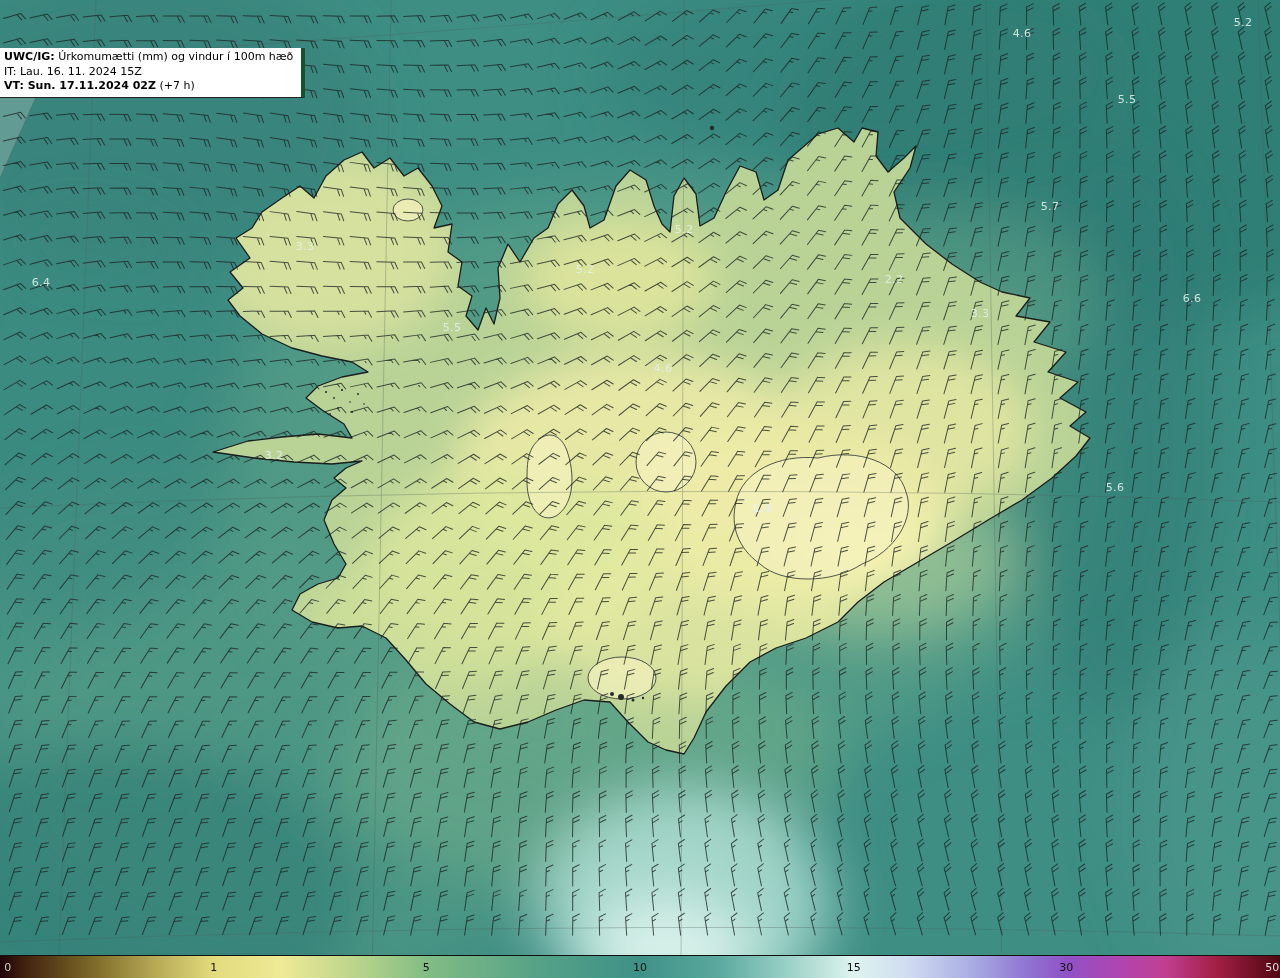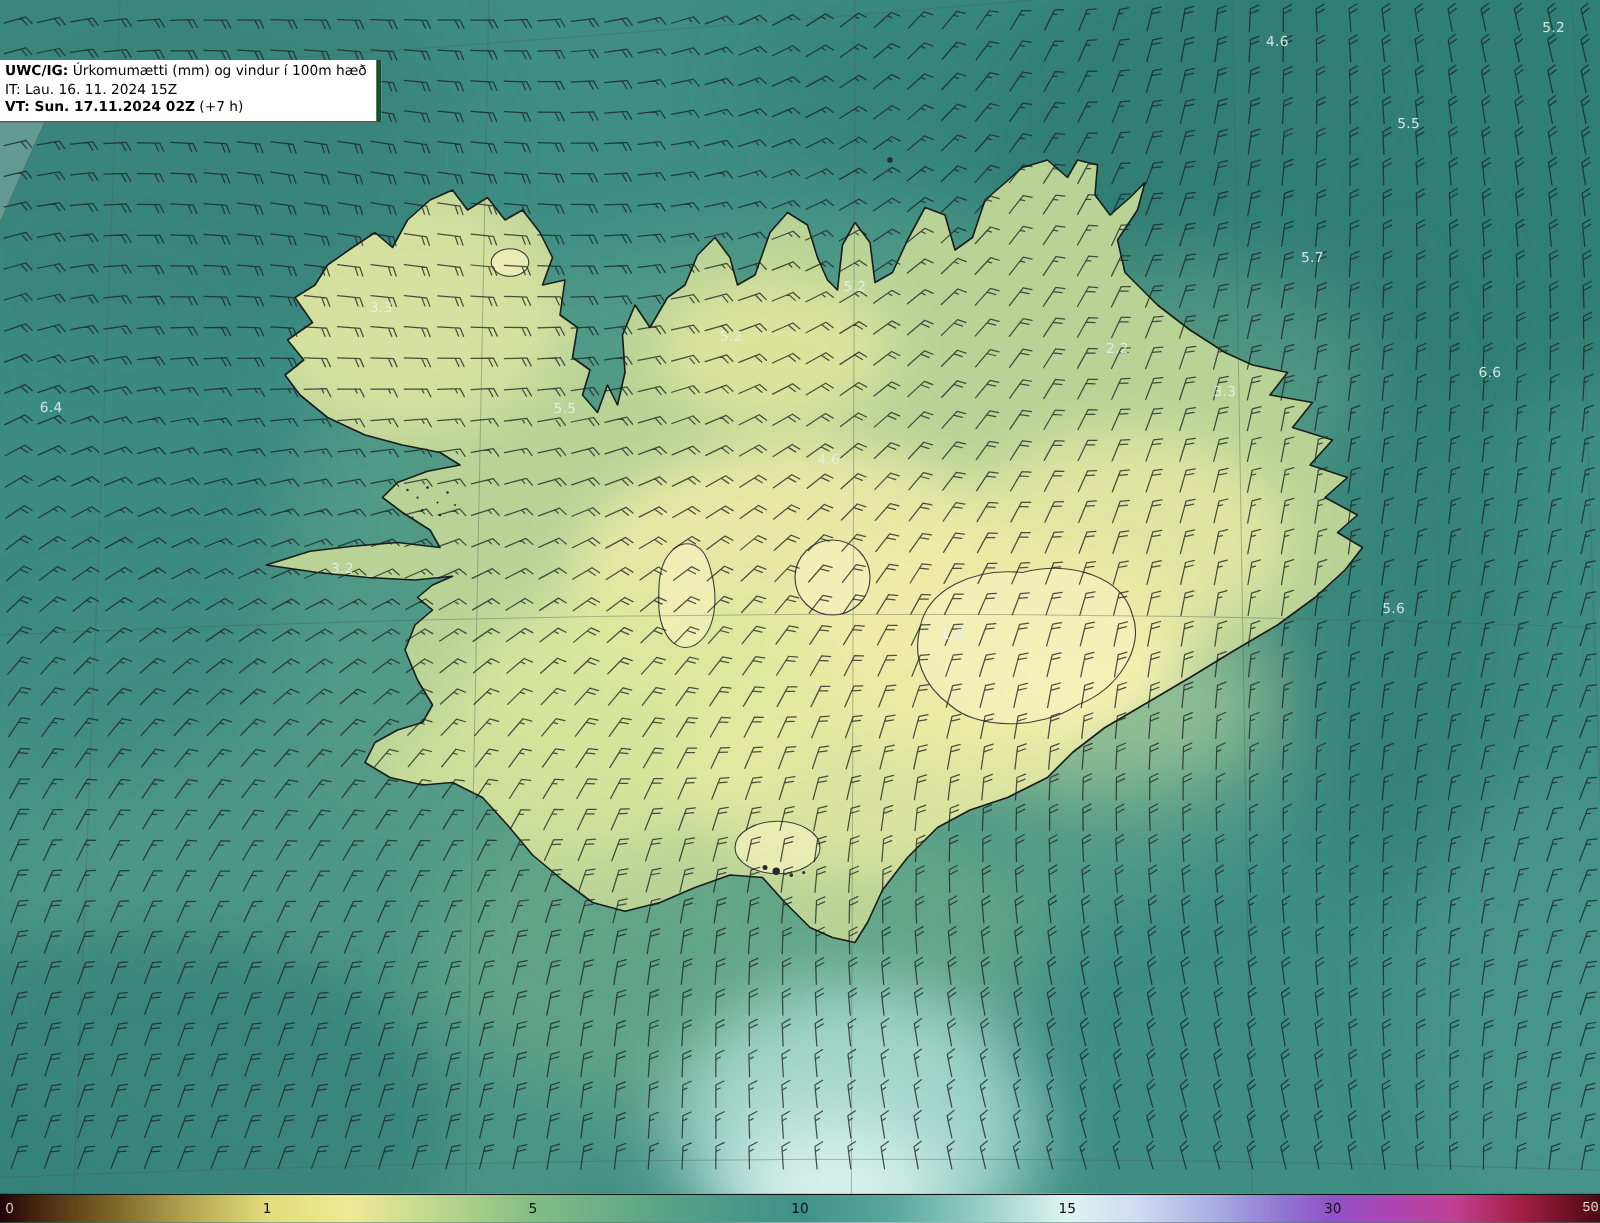--- a/index.html
+++ b/index.html
@@ -1955,21 +1955,21 @@
   <div id="contour-labels">
       <div class="contour-label" style="left: 1243px; top: 22px;">5.2</div>
       <div class="contour-label" style="left: 1022px; top: 33px;">4.6</div>
       <div class="contour-label" style="left: 55px; top: 57px;">5.2</div>
       <div class="contour-label" style="left: 1127px; top: 99px;">5.5</div>
       <div class="contour-label" style="left: 1050px; top: 206px;">5.7</div>
       <div class="contour-label" style="left: 684px; top: 229px;">5.2</div>
       <div class="contour-label" style="left: 305px; top: 246px;">3.3</div>
       <div class="contour-label" style="left: 585px; top: 269px;">5.2</div>
       <div class="contour-label" style="left: 894px; top: 279px;">2.2</div>
-      <div class="contour-label" style="left: 41px; top: 282px; margin-top: 44px;">6.4</div>
+      <div class="contour-label" style="left: 41px; top: 282px;">6.4</div>
       <div class="contour-label" style="left: 1192px; top: 298px;">6.6</div>
       <div class="contour-label" style="left: 980px; top: 313px;">3.3</div>
       <div class="contour-label" style="left: 452px; top: 327px;">5.5</div>
       <div class="contour-label" style="left: 663px; top: 368px;">4.6</div>
       <div class="contour-label" style="left: 237px; top: 455px; margin-left: 37px;">3.2</div>
       <div class="contour-label" style="left: 1115px; top: 487px;">5.6</div>
       <div class="contour-label" style="left: 762px; top: 508px; font-weight: bold;">1.0</div>
     </div>
 
   <div class="titlebox">
@@ -1978,15 +1978,15 @@
     <div><b><span>VT:</span> <span>Sun. 17.11.2024 02Z</span></b> <span>(+7 h)</span></div>
   </div>
 
   <div id="colorbar" style="background: linear-gradient(to right, rgb(32, 3, 9) 0%, rgb(65, 35, 15) 2%, rgb(122, 102, 38) 7%, rgb(181, 168, 85) 12%, rgb(227, 220, 124) 16.7%, rgb(238, 234, 150) 22%, rgb(184, 212, 139) 28%, rgb(130, 189, 133) 33.3%, rgb(85, 162, 135) 42%, rgb(63, 145, 136) 50%, rgb(90, 168, 158) 56%, rgb(147, 205, 195) 61%, rgb(223, 244, 239) 66.7%, rgb(207, 220, 241) 71%, rgb(169, 172, 227) 76%, rgb(145, 119, 211) 80%, rgb(143, 82, 198) 83.3%, rgb(173, 70, 180) 87%, rgb(193, 63, 146) 91%, rgb(162, 31, 69) 95%, rgb(79, 7, 17) 100%);">
       <span class="cb-tick" style="left: 0.6%; color: rgb(200, 200, 200);">0</span>
       <span class="cb-tick" style="left: 16.7%; color: rgb(17, 17, 17);">1</span>
       <span class="cb-tick" style="left: 33.3%; color: rgb(17, 17, 17);">5</span>
       <span class="cb-tick" style="left: 50%; color: rgb(17, 17, 17);">10</span>
       <span class="cb-tick" style="left: 66.7%; color: rgb(17, 17, 17);">15</span>
       <span class="cb-tick" style="left: 83.3%; color: rgb(17, 17, 17);">30</span>
-      <span class="cb-tick" style="left: 99.4%; color: rgb(221, 221, 221); font-family: Liberation Mono, monospace;">50</span>
+      <span class="cb-tick" style="left: 99.4%; color: rgb(221, 221, 221);">50</span>
     </div>
 </div>
 
 </body></html>

